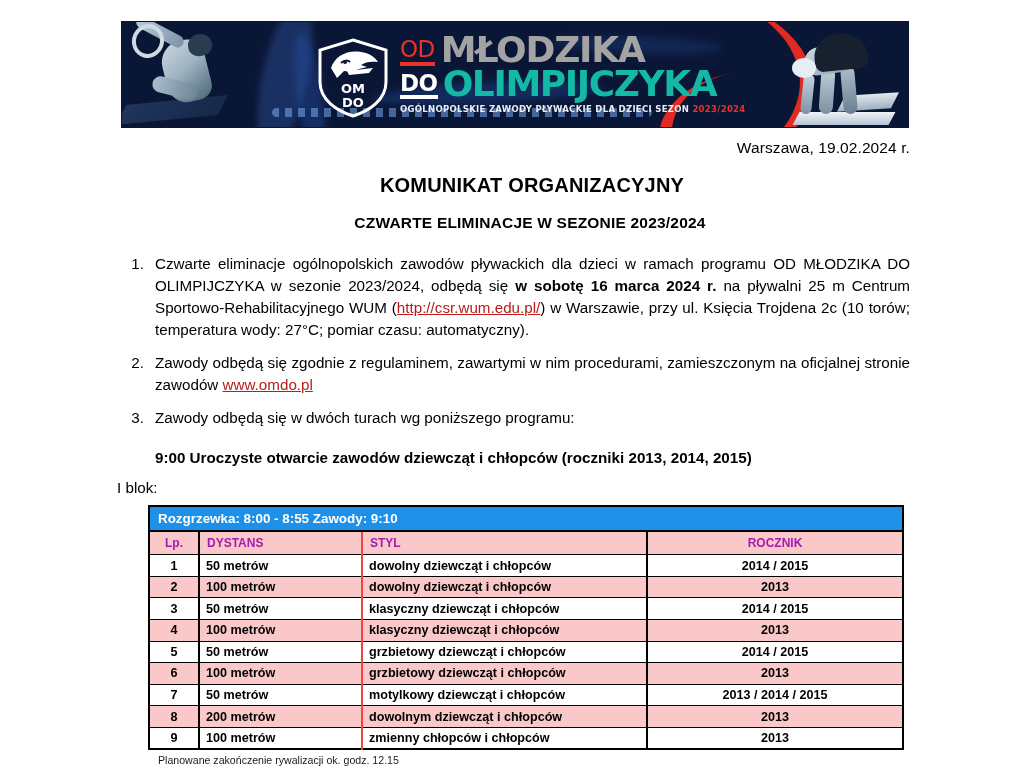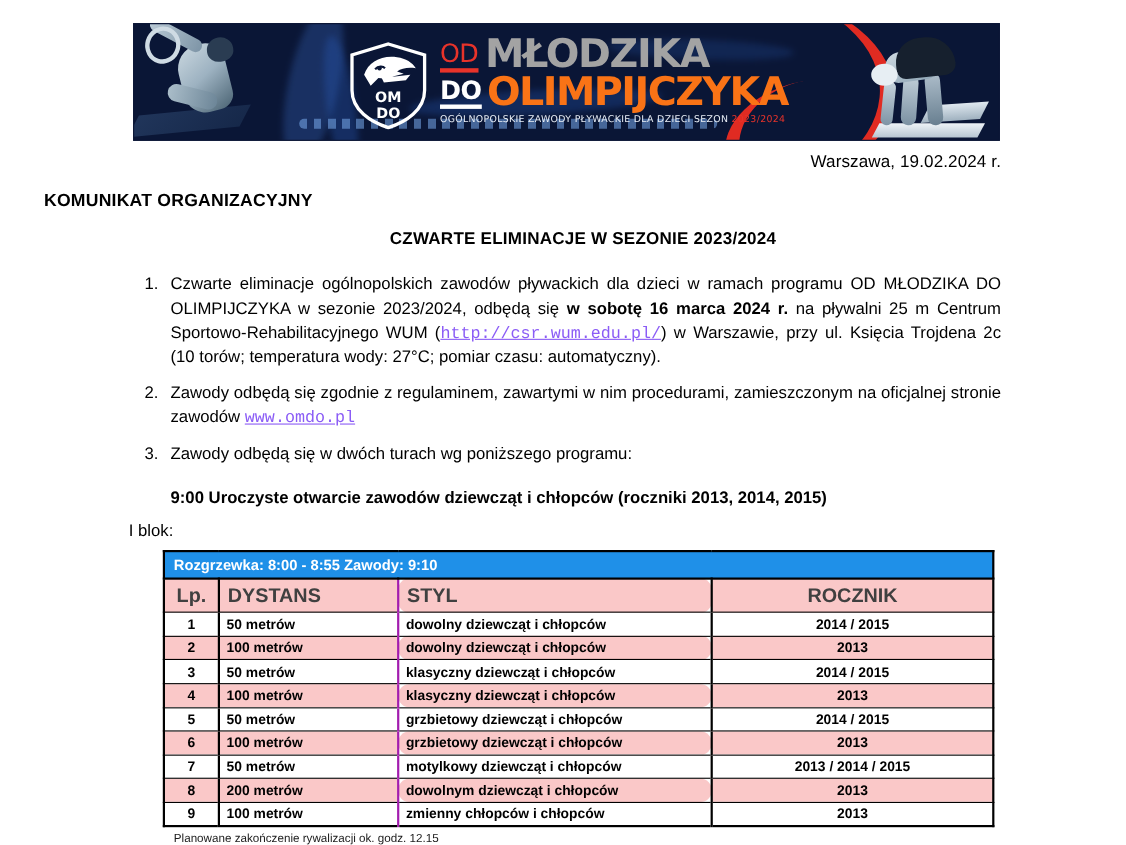--- a/index.html
+++ b/index.html
@@ -262,28 +262,28 @@
     color: #ffffff;
     border-bottom: 4px solid #ffffff;
     padding-bottom: 1px;
     line-height: 0.95;
   }
   .bt-olimpijczyka {
     font-family: "DejaVu Sans", sans-serif;
     font-weight: bold;
     font-size: 36px;
     letter-spacing: -1.4px;
-    color: #f97316;
+    color: #14b8a6;
     line-height: 0.88;
   }
   .bt-sub {
     margin-top: 5px;
     font-family: "DejaVu Sans", sans-serif;
     font-size: 8.5px;
-    font-weight: normal;
+    font-weight: bold;
     letter-spacing: 0.3px;
     color: #e8eef6;
     white-space: nowrap;
   }
   .bt-sub .season { color: #e8332a; }
 
   
   .doc {
     position: absolute;
     left: 0;
@@ -291,23 +291,23 @@
     width: 1024px;
   }
   .date-line {
     text-align: right;
     padding-right: 114px;
     font-size: 15.5px;
     margin-top: 11px;
     letter-spacing: 0.1px;
   }
   .title {
-    text-align: left;
-    font-weight: bold;
-    font-size: 16px;
+    text-align: center;
+    font-weight: bold;
+    font-size: 20px;
     margin-top: 17px;
     padding-left: 40px;
     letter-spacing: 0.2px;
   }
   .subtitle {
     text-align: center;
     font-weight: bold;
     font-size: 15.5px;
     margin-top: 17px;
     padding-left: 36px;
@@ -331,23 +331,22 @@
   ol.items > li .num {
     position: absolute;
     left: -33px;
     top: 0;
     width: 22px;
     text-align: right;
     font-size: 15.2px;
   }
   .item-text b { font-weight: bold; }
   a.link {
-    color: #8b5cf6;
+    color: #b91c1c;
     text-decoration: underline;
-    font-family: Liberation Mono, monospace;
   }
 
   .block-head {
     margin: 9px 114px 0 155px;
     font-weight: bold;
     font-size: 15.2px;
   }
   .block-label {
     margin: 13px 114px 0 117px;
     font-size: 15.2px;
@@ -380,41 +379,41 @@
     background: #1f90e8;
     color: #ffffff;
     font-size: 13.4px;
     text-align: left;
     padding: 4px 8px;
     height: 21px;
     border: 1px solid #000000;
   }
   tr.colhead th {
     background: #fac8c8;
-    color: #404040;
-    font-size: 18px;
+    color: #a21caf;
+    font-size: 12px;
     text-align: left;
     padding: 4px 7px;
     height: 20px;
   }
   tr.colhead th.lp { text-align: center; }
   tr.colhead th.rocz { text-align: center; }
 
   tr.datarow td { height: 21.6px; }
   tr.datarow td.lp   { text-align: center; }
   tr.datarow td.dyst { text-align: left; }
   tr.datarow td.styl { text-align: left; }
   tr.datarow td.rocz { text-align: center; }
   tr.datarow.odd  td { background: #ffffff; }
   tr.datarow.even td { background: #fac8c8; }
 
   
   table.sched { border: 2px solid #000000; }
   tr.colhead th.lp, tr.datarow td.lp { border-right: 2px solid #000000; }
-  tr.colhead th.styl, tr.datarow td.styl { border-left: 2px solid #a21caf; border-right: 2px solid #000000; border-radius: 10px; }
+  tr.colhead th.styl, tr.datarow td.styl { border-left: 2px solid #ef4444; border-right: 2px solid #000000; }
   tr.warmup td { border: 2px solid #000000; }
 
   .table-note {
     margin: 4px 0 0 158px;
     font-size: 10.6px;
     color: #1a1a1a;
   }
 </style>
 </head>
 <body>

